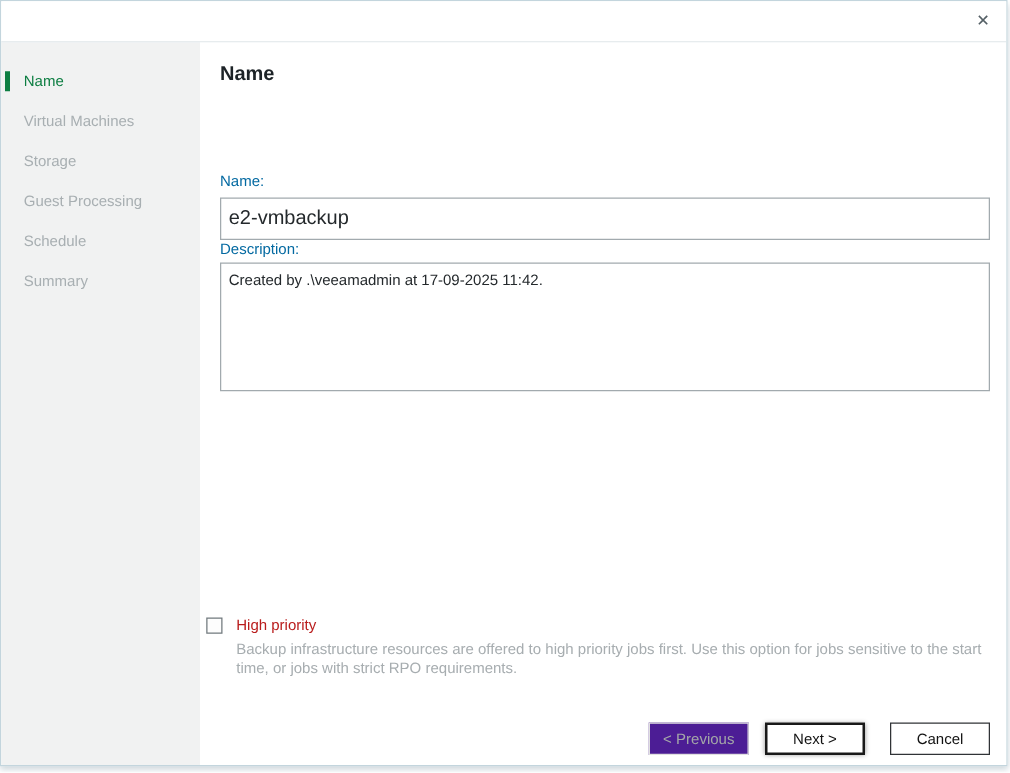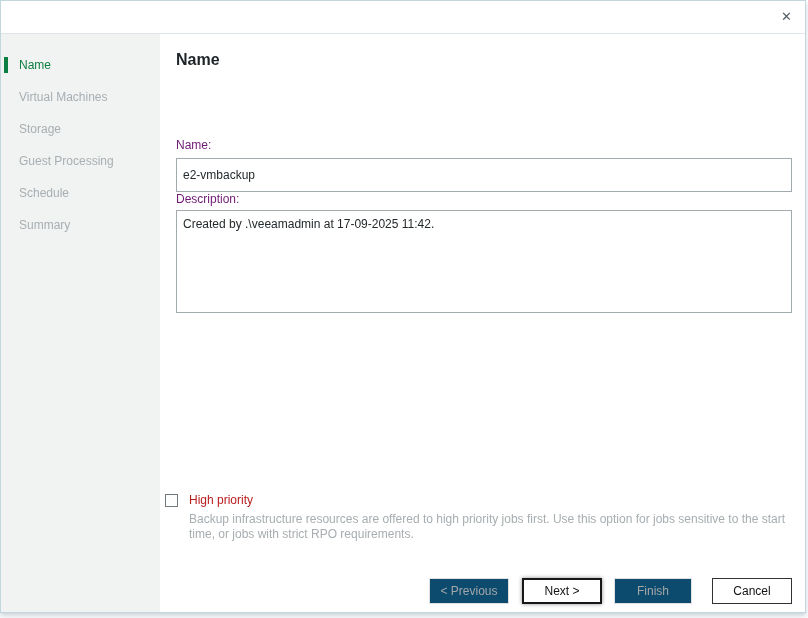--- a/index.html
+++ b/index.html
@@ -36,29 +36,29 @@
   .step.active { color:#0d7e42; }
   .step.active::before {
     content:""; position:absolute; left:3px; top:8px; width:4px; height:16px;
     background:#0d7e42;
   }
   .content { position:relative; flex:1; background:#ffffff; }
 
   .heading { position:absolute; left:16px; top:17px; font-size:16px; font-weight:bold; color:#1d2327; }
   .subtitle { position:absolute; left:16px; top:46px; font-size:12px; color:#3c4347; }
 
-  .lbl { position:absolute; left:16px; font-size:12px; color:#701a75; }
+  .lbl { position:absolute; left:16px; font-size:12px; color:#0369a1; }
   .lbl-name { top:104px; }
   .lbl-desc { top:158px; }
 
   .txt-input {
     position:absolute; left:16px; top:124px; width:616px; height:24px;
     box-sizing:border-box; border:1px solid #a2aaae; background:#ffffff;
     font-family:"Liberation Sans","DejaVu Sans",sans-serif;
-    font-size:12px; color:#24292c; padding:16px 6px; outline:none;
+    font-size:16px; color:#24292c; padding:16px 6px; outline:none;
   }
   .txt-area {
     position:absolute; left:16px; top:176px; width:616px; height:103px;
     box-sizing:border-box; border:1px solid #a2aaae; background:#ffffff;
     font-family:"Liberation Sans","DejaVu Sans",sans-serif;
     font-size:12px; color:#24292c; padding:6px 6px; resize:none; outline:none;
     line-height:15px;
   }
 
   
@@ -77,21 +77,21 @@
     position:absolute; right:13px; top:544px;
     display:flex; align-items:flex-start;
   }
   .btn {
     box-sizing:border-box; height:26px; min-width:80px; padding:0 10px;
     font-family:"Liberation Sans","DejaVu Sans",sans-serif;
     font-size:12px; text-align:center; line-height:24px; cursor:pointer;
     background:#ffffff; border:1px solid #303336; color:#121212;
   }
   .btn.disabled {
-    background:#0c4a6e; border:1px solid #e0e0e0; color:#a4a7a8; cursor:default;
+    background:#4c1d95; border:1px solid #e0e0e0; color:#a4a7a8; cursor:default;
     line-height:24px;
   }
   .btn.default {
     border:2px solid #181818; line-height:22px; font-weight:normal;
     box-shadow:0 0 4px rgba(0,0,0,0.45);
   }
   .btn + .btn { margin-left:13px; }
   .btn.finish { margin-left:12px; min-width:78px; }
   .btn.cancel { margin-left:20px; }
 </style>
@@ -136,19 +136,18 @@
       <div class="lbl lbl-desc">Description:</div>
       <textarea class="txt-area" style="">Created by .\veeamadmin at 17-09-2025 11:42.</textarea>
 
       <span class="checkbox"></span>
       <span class="hp-label">High priority</span>
       <div class="hp-desc">Backup infrastructure resources are offered to high priority jobs first. Use this option for jobs sensitive to the start time, or jobs with strict RPO requirements.</div>
 
       <div class="footer">
         <button class="btn disabled">&lt; Previous</button>
         <button class="btn default">Next &gt;</button>
-        <button class="btn disabled finish">Finish</button>
         <button class="btn cancel">Cancel</button>
       </div>
     </div>
 
   </div>
 </div>
 
 </body></html>

